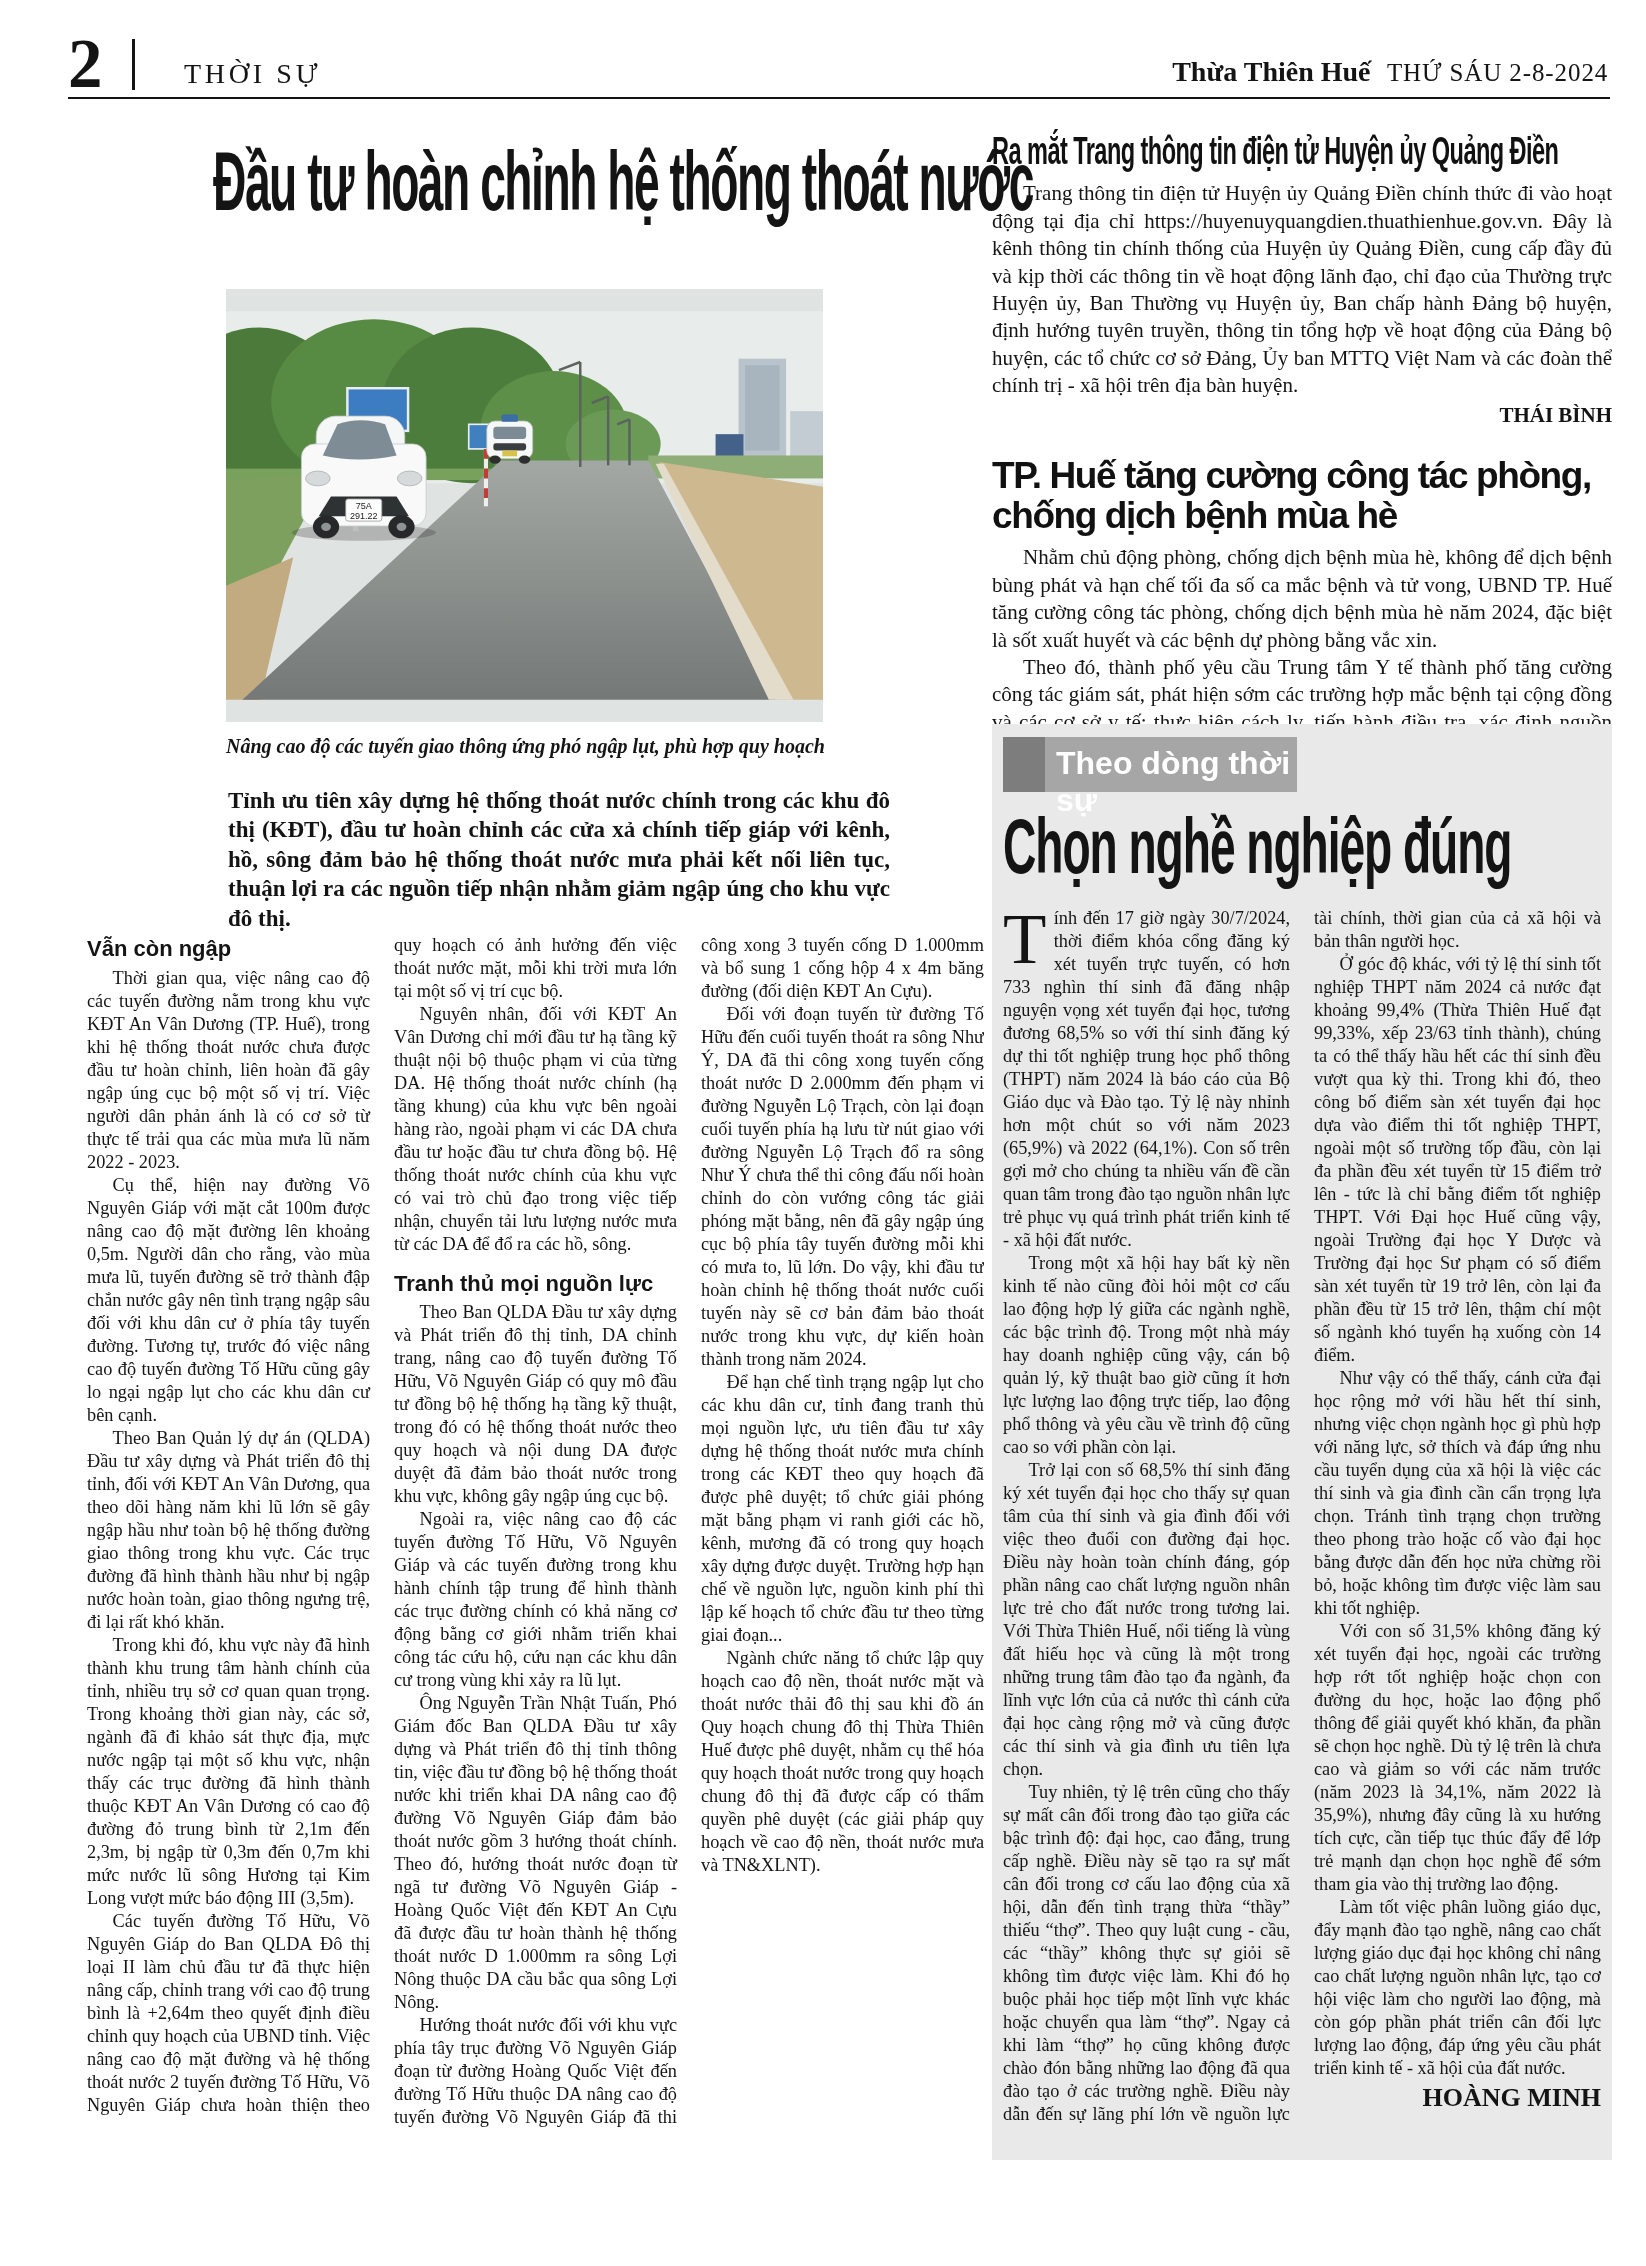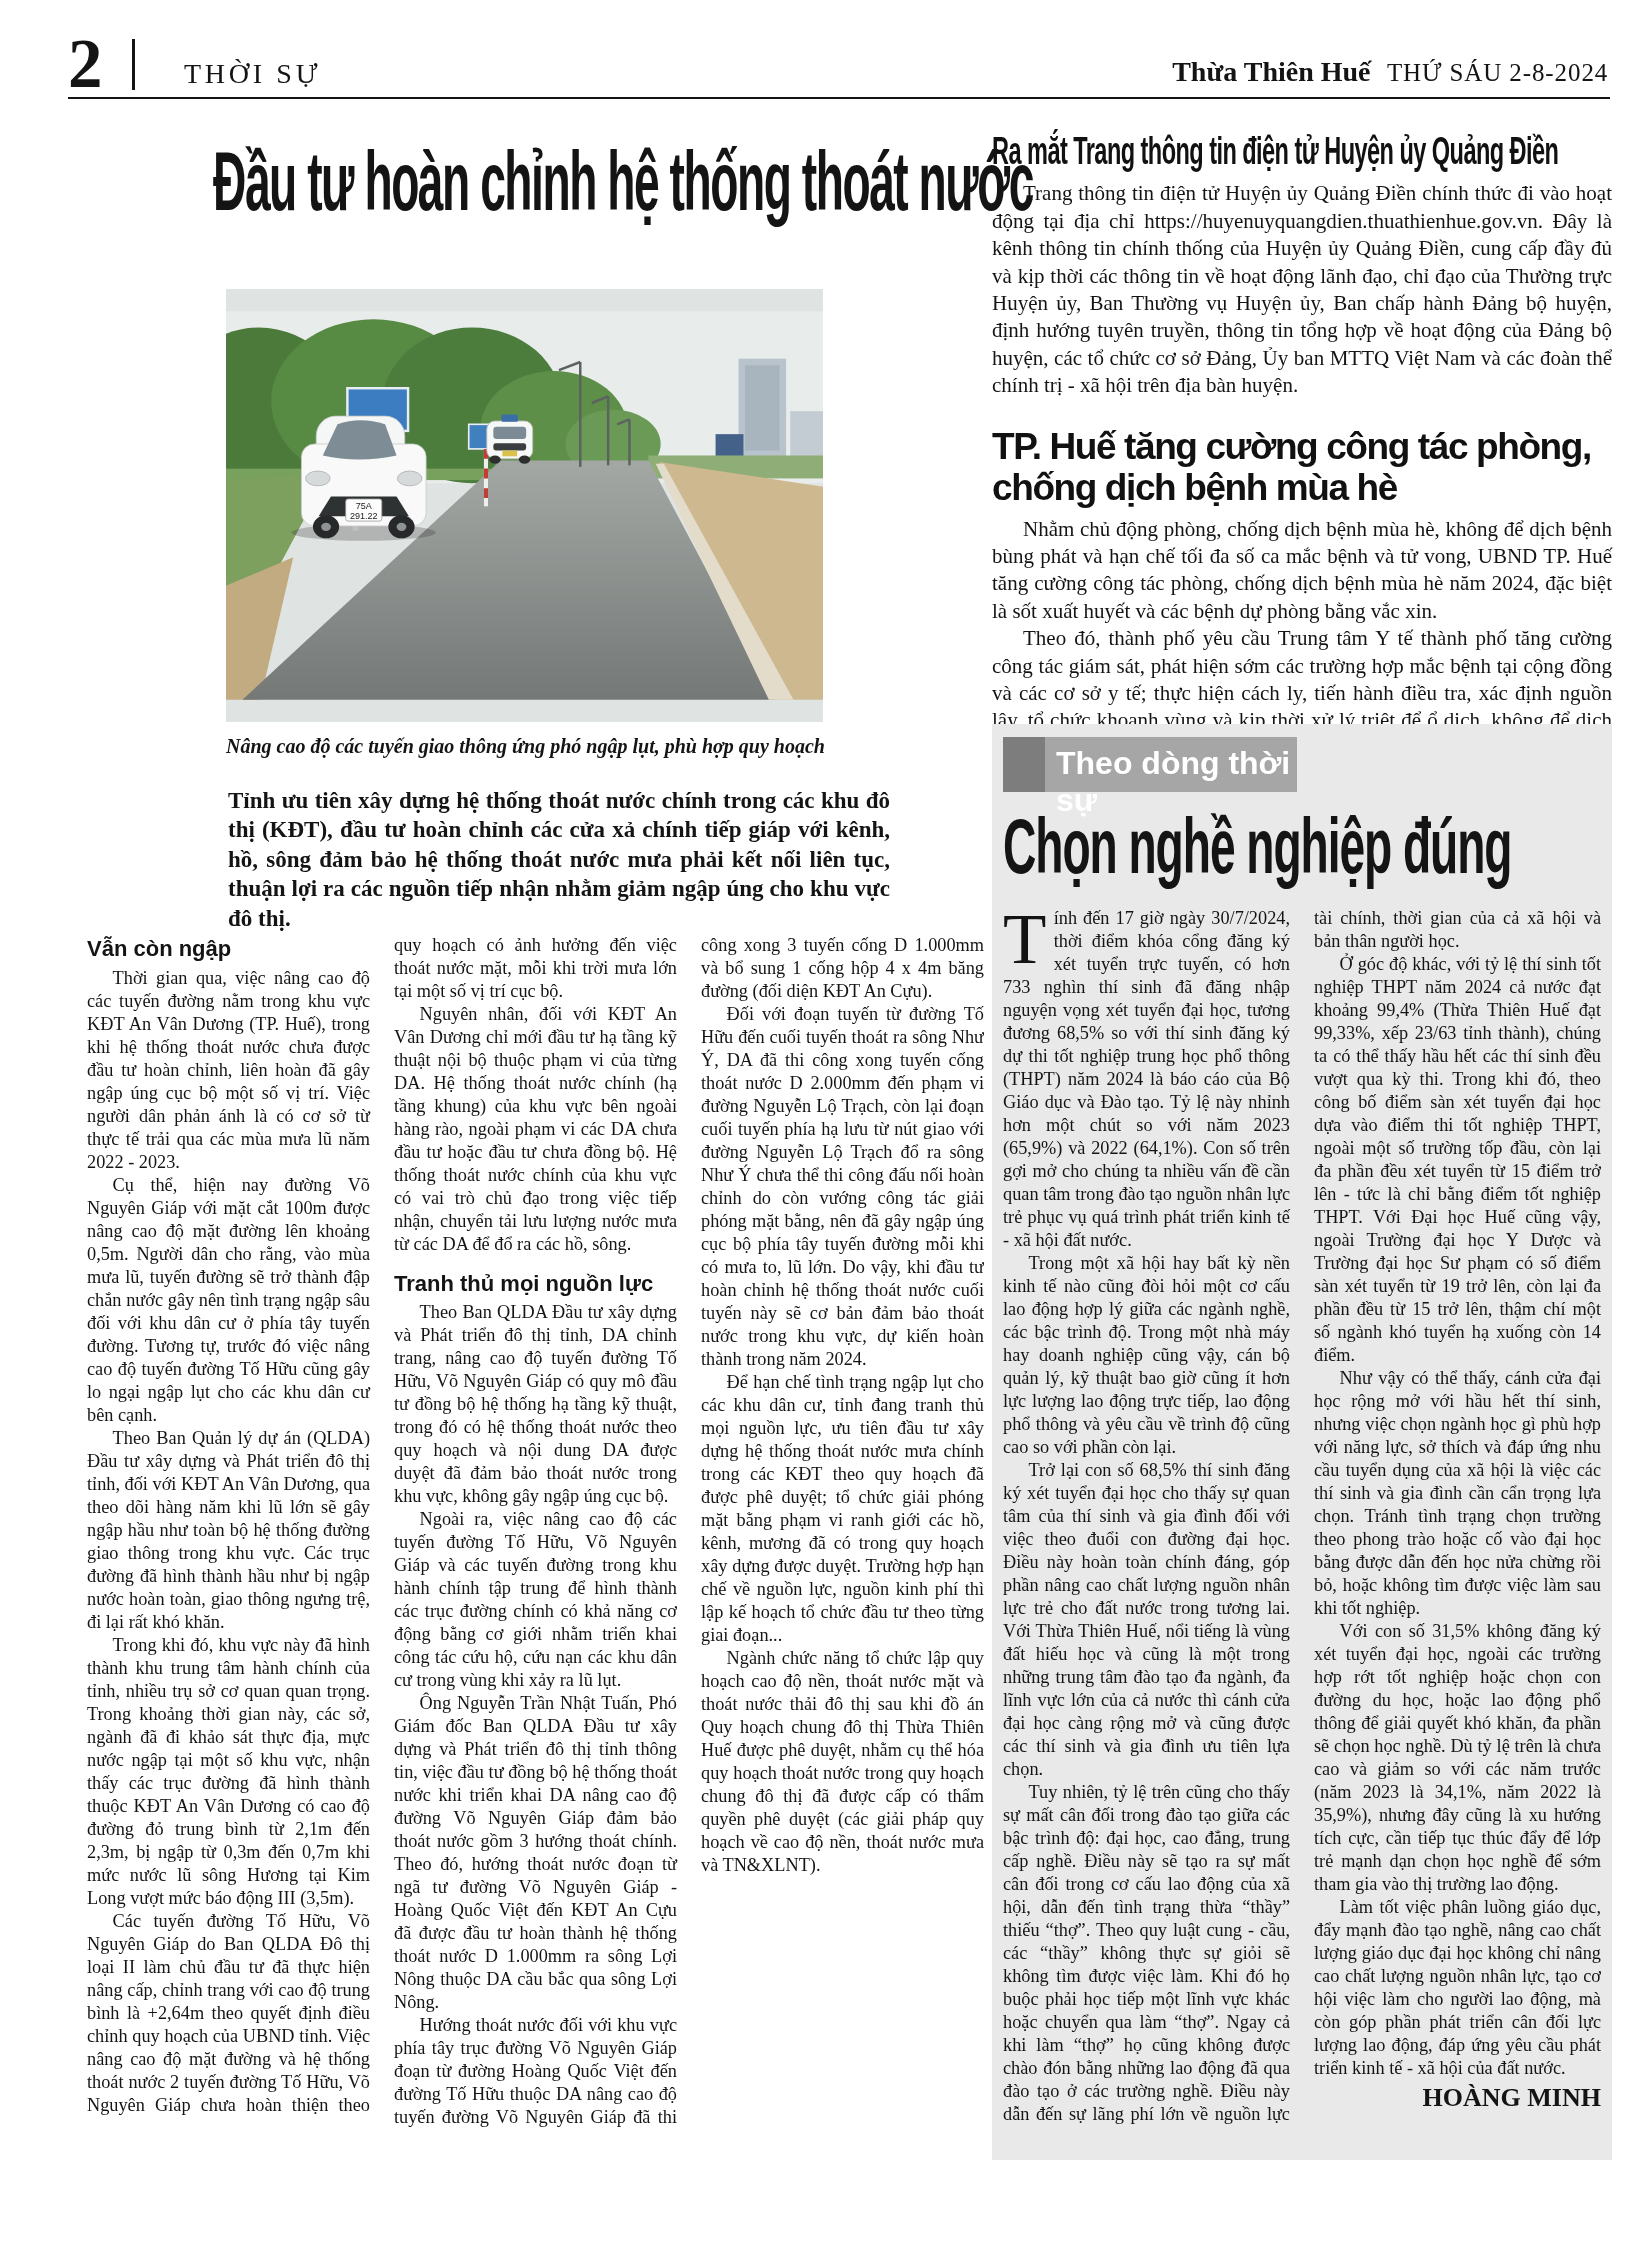--- a/index.html
+++ b/index.html
@@ -179,20 +179,21 @@
     <div class="note-box">UBND tỉnh đề nghị Bộ Xây dựng quan tâm, đề xuất nguồn vốn Trung ương từ các chương trình, DA để đầu tư xây dựng hệ thống thoát nước hạ tầng khung trong các KĐT theo quy hoạch đã được phê duyệt. Đầu tư hoàn chỉnh các cửa xả chính (tiếp giáp với kênh, hồ, sông và biển), đảm bảo hệ thống thoát nước kết nối liên tục, nước mưa tiêu thoát thuận lợi.</div>
 
   </div>
 
   <div class="right-rail">
     <div class="news1">
       <div class="news-title one-line">Ra mắt Trang thông tin điện tử Huyện ủy Quảng Điền</div>
       <div class="news-body">
         <p>Trang thông tin điện tử Huyện ủy Quảng Điền chính thức đi vào hoạt động tại địa chỉ https://huyenuyquangdien.thuathienhue.gov.vn. Đây là kênh thông tin chính thống của Huyện ủy Quảng Điền, cung cấp đầy đủ và kịp thời các thông tin về hoạt động lãnh đạo, chỉ đạo của Thường trực Huyện ủy, Ban Thường vụ Huyện ủy, Ban chấp hành Đảng bộ huyện, định hướng tuyên truyền, thông tin tổng hợp về hoạt động của Đảng bộ huyện, các tổ chức cơ sở Đảng, Ủy ban MTTQ Việt Nam và các đoàn thể chính trị - xã hội trên địa bàn huyện.</p>
       </div>
+      <div class="news-byline">THÁI BÌNH</div>
     </div>
     <div class="news2">
       <div class="news-title two-line">TP. Huế tăng cường công tác phòng, chống dịch bệnh mùa hè</div>
       <div class="news-body">
         <p>Nhằm chủ động phòng, chống dịch bệnh mùa hè, không để dịch bệnh bùng phát và hạn chế tối đa số ca mắc bệnh và tử vong, UBND TP. Huế tăng cường công tác phòng, chống dịch bệnh mùa hè năm 2024, đặc biệt là sốt xuất huyết và các bệnh dự phòng bằng vắc xin.</p>
         <p>Theo đó, thành phố yêu cầu Trung tâm Y tế thành phố tăng cường công tác giám sát, phát hiện sớm các trường hợp mắc bệnh tại cộng đồng và các cơ sở y tế; thực hiện cách ly, tiến hành điều tra, xác định nguồn lây, tổ chức khoanh vùng và kịp thời xử lý triệt để ổ dịch, không để dịch bùng phát trong cộng đồng...</p>
       </div>
       <div class="news-byline">KHÁNH THƯ</div>
     </div>
   </div>

